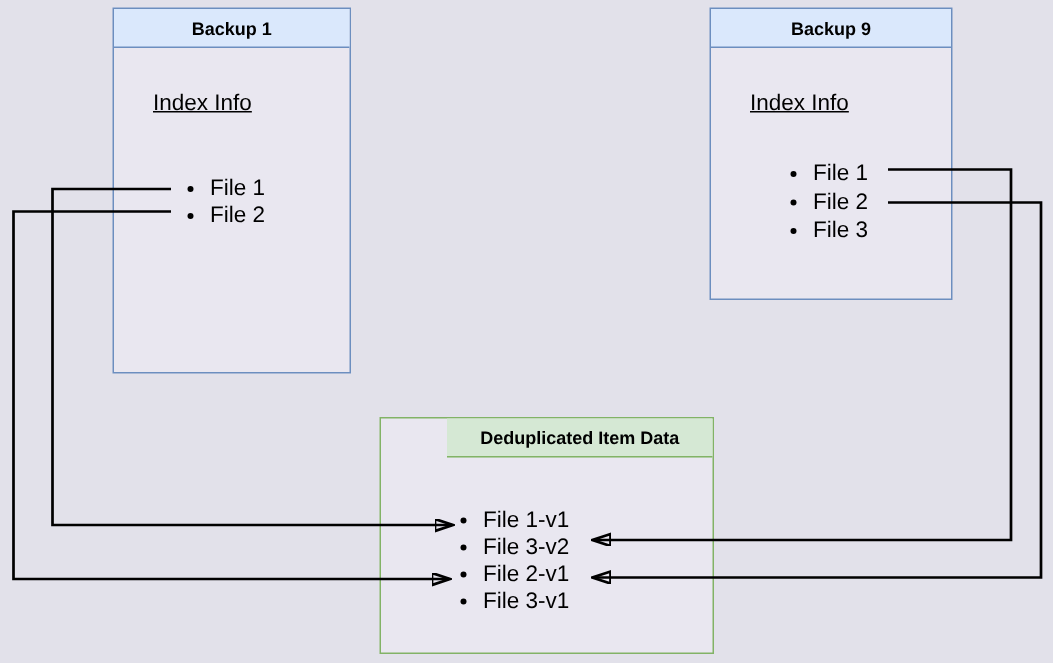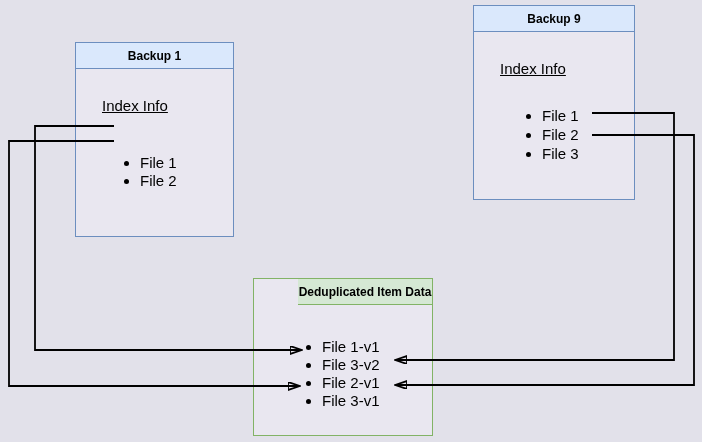--- a/index.html
+++ b/index.html
@@ -56,21 +56,21 @@
       <marker id="arrowhead" markerWidth="13" markerHeight="10" refX="11" refY="4" orient="auto" markerUnits="userSpaceOnUse">
         <path d="M0,0 L12,4 L0,8 Z" fill="#000" stroke="none"></path>
       </marker>
     </defs>
     <path d="M114,126 L35,126 L35,350 L301,350" marker-end="url(#arrowhead)"></path>
     <path d="M114,141 L9,141 L9,386 L299,386" marker-end="url(#arrowhead)"></path>
     <path d="M592,113 L674,113 L674,360 L396,360" marker-end="url(#arrowhead)"></path>
     <path d="M592,135 L694,135 L694,385 L396,385" marker-end="url(#arrowhead)"></path>
   </svg>
 
-  <div class="box blue" style="left:75px;top:5px;width:159px;height:195px;margin-top:37px;">
+  <div class="box blue" style="left:75px;top:5px;width:159px;height:244px;">
     <div class="box-header">
       <span>Backup 1</span>
     </div>
     <div class="index-label" style="left:26px;top:54px;">Index Info</div>
     <ul class="filelist" style="left:50px;top:111px;">
       <li>File 1</li>
       <li>File 2</li>
     </ul>
   </div>
 
@@ -79,21 +79,21 @@
     <div class="box-header">
       <span>Backup 9</span>
     </div>
     <ul class="filelist sp19" style="left:54px;top:100px;">
       <li>File 1</li>
       <li>File 2</li>
       <li>File 3</li>
     </ul>
   </div>
 
-  <div class="box green" style="left:253px;top:278px;width:180px;height:158px;padding-left:44px;">
+  <div class="box green" style="left:253px;top:278px;width:223px;height:158px;padding-left:44px;">
     <div class="box-header">
       <span>Deduplicated Item Data</span>
     </div>
     <ul class="filelist" style="left:54px;top:59px;">
       <li>File 1-v1</li>
       <li>File 3-v2</li>
       <li>File 2-v1</li>
       <li>File 3-v1</li>
     </ul>
   </div>

